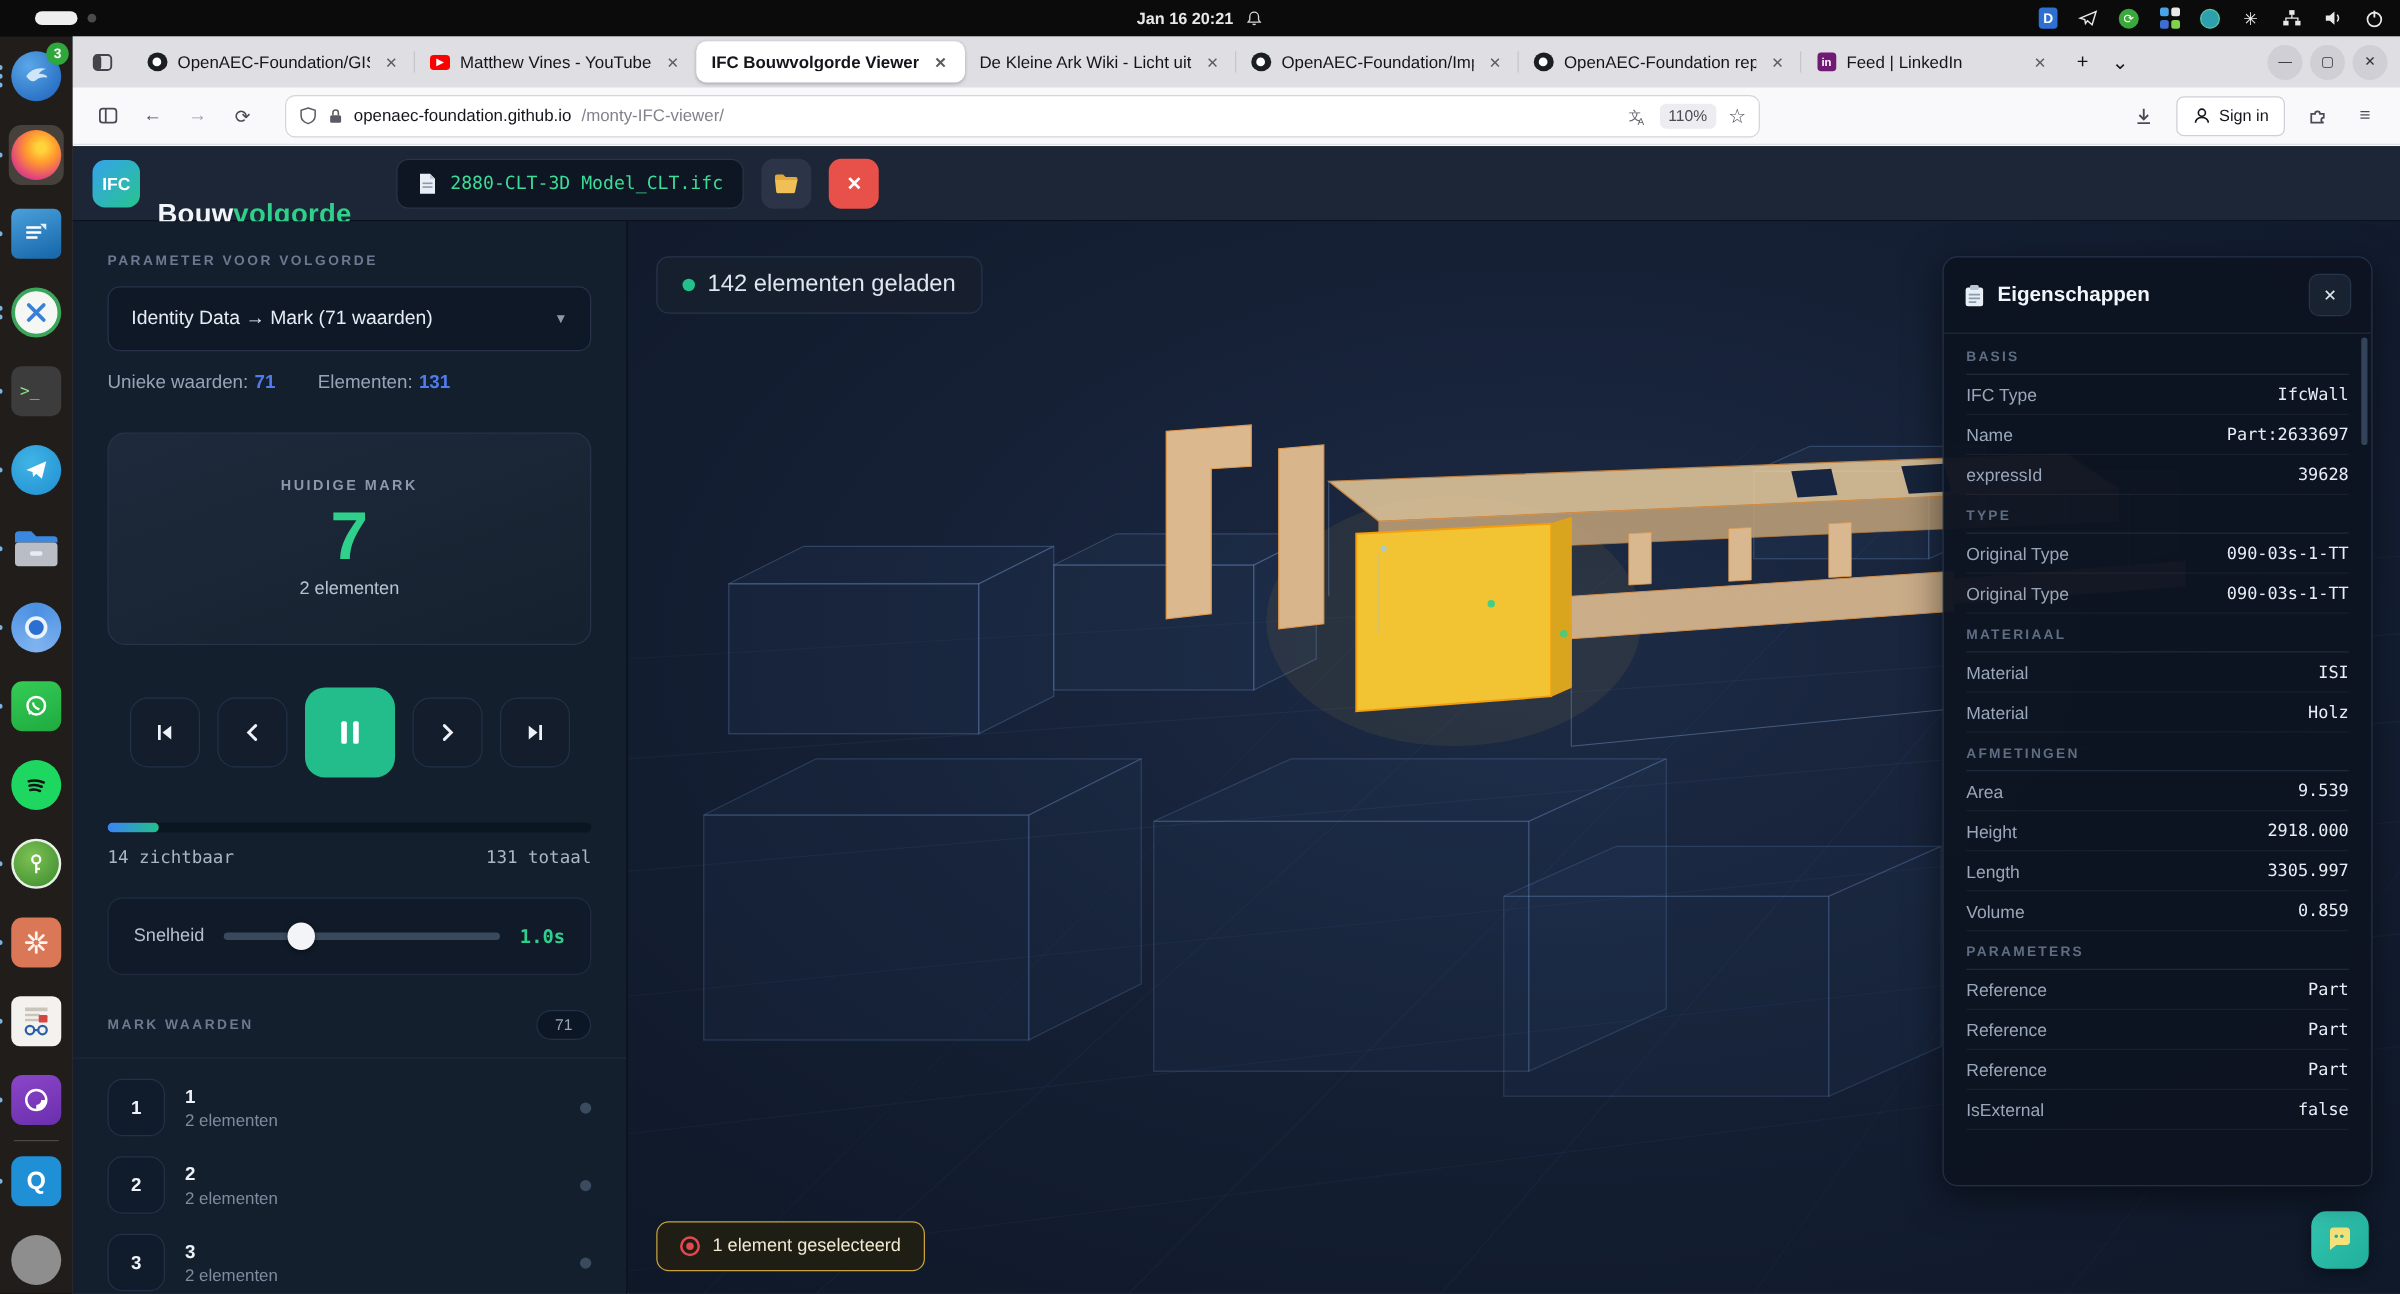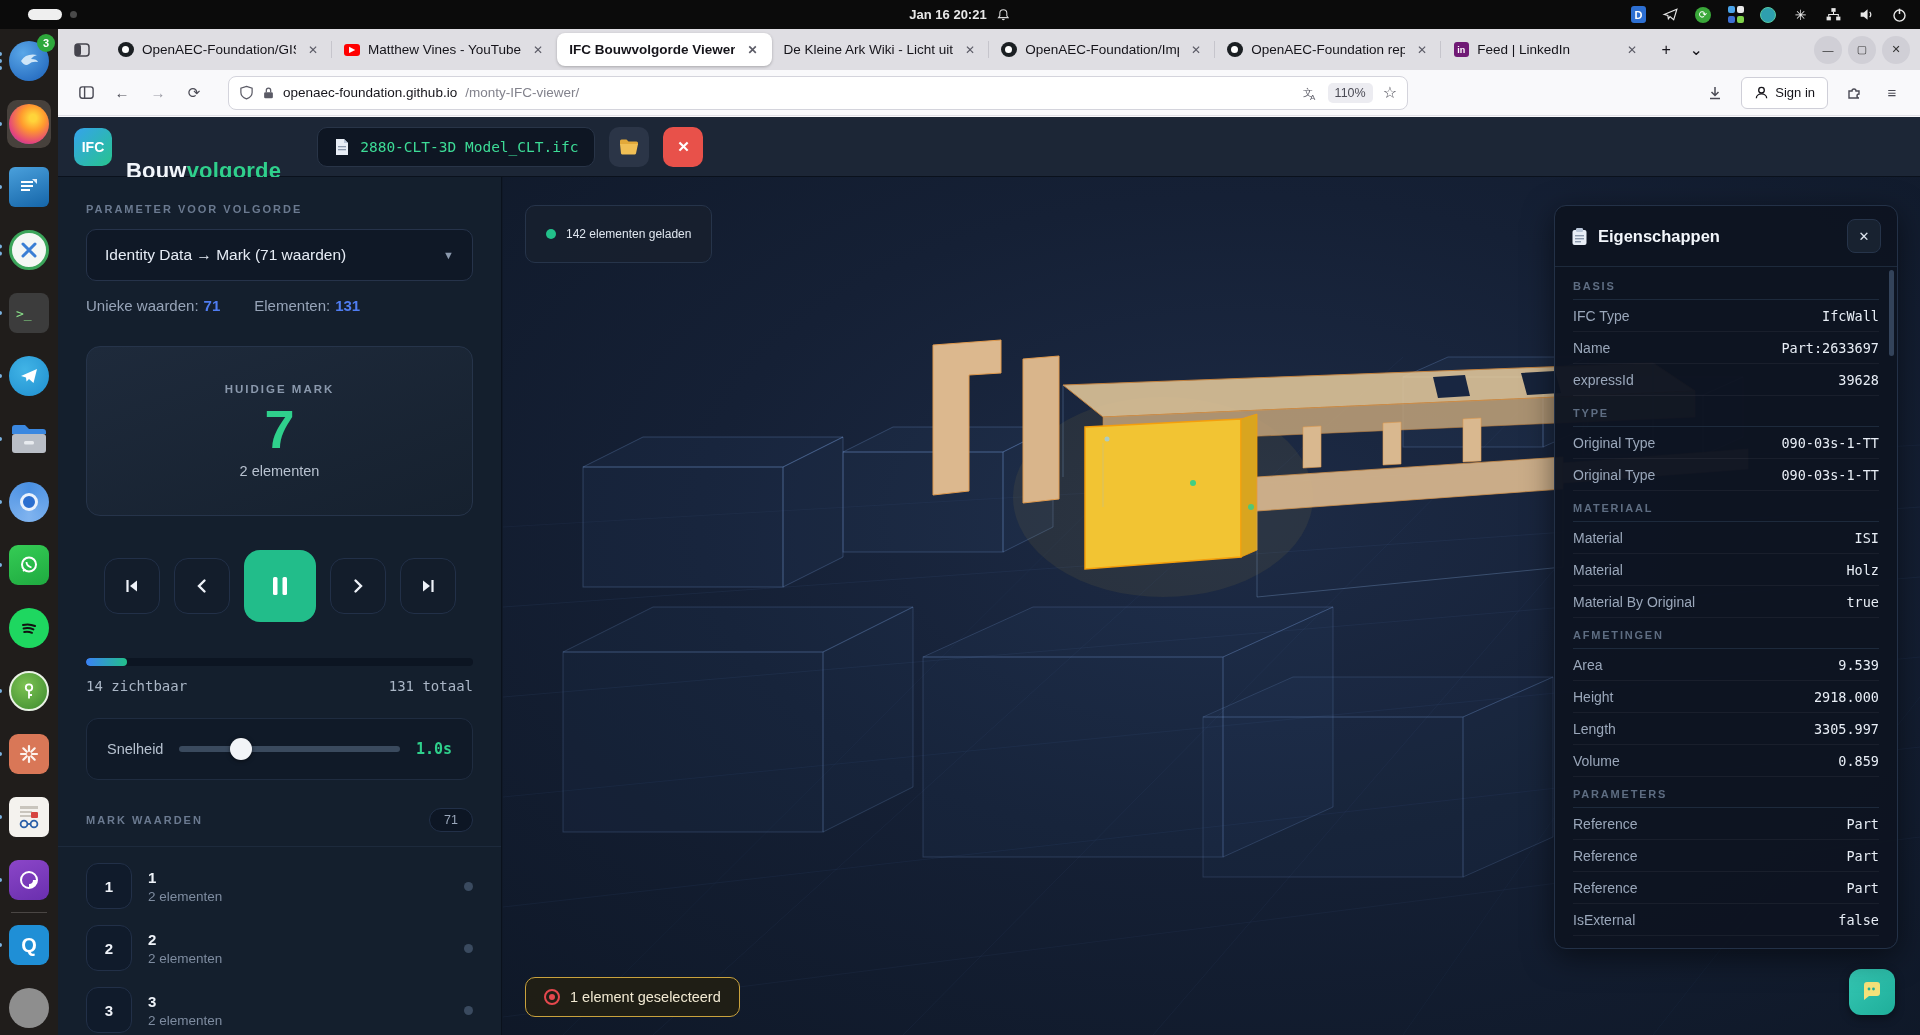--- a/index.html
+++ b/index.html
@@ -116,21 +116,21 @@
   .mw-chip { width:46px; height:46px; border-radius:12px; background:#101b2b; border:1px solid #223048;
     color:#eef2f8; font-weight:bold; font-size:15px; display:flex; align-items:center; justify-content:center; }
   .mw-title { color:#eef2f8; font-weight:bold; font-size:15px; }
   .mw-sub { color:#7e8ca0; font-size:13.5px; margin-top:3px; }
   .mw-dot { margin-left:auto; width:9px; height:9px; border-radius:50%; background:#3a4a5f; }
 
   
   .viewer { position:absolute; left:445px; top:60px; width:1417px; height:858px;
     background:radial-gradient(1200px 720px at 52% 40%, #1d2b46 0%, #152035 45%, #0e1726 100%); overflow:hidden; }
   .toast-top { position:absolute; left:22px; top:28px; background:rgba(23,32,46,.95); border:1px solid #26344a;
-    border-radius:10px; padding:21px 20px; display:flex; align-items:center; gap:10px; color:#dfe6ef; font-size:12px; }
+    border-radius:10px; padding:11px 20px; display:flex; align-items:center; gap:10px; color:#dfe6ef; font-size:19px; }
   .gdot { width:10px; height:10px; border-radius:50%; background:#22c08a; }
   .toast-bottom { position:absolute; left:22px; bottom:18px; background:rgba(33,30,20,.92); border:1.5px solid #c9a23d;
     border-radius:10px; padding:11px 18px; display:flex; align-items:center; gap:10px; color:#f1e9d2; font-size:14.5px; }
   .target { width:16px; height:16px; border-radius:50%; border:2px solid #e5484d; position:relative; }
   .target::after { content:""; position:absolute; left:3px; top:3px; width:6px; height:6px; border-radius:50%; background:#e5484d; }
   .chat-fab { position:absolute; right:25px; bottom:20px; width:46px; height:46px; border-radius:12px;
     background:linear-gradient(140deg,#35c8b4,#1fae9a); display:flex; align-items:center; justify-content:center;
     box-shadow:0 3px 10px rgba(0,0,0,.4); }
 
   
@@ -745,24 +745,20 @@
 
           <div class="psec">MATERIAAL</div>
           <div class="prow">
               <span class="pl">Material</span>
               <span class="pv">ISI</span>
             </div>
           <div class="prow">
               <span class="pl">Material</span>
               <span class="pv">Holz</span>
             </div>
-          <div class="prow">
-              <span class="pl">Material By Original</span>
-              <span class="pv">true</span>
-            </div>
 
           <div class="psec">AFMETINGEN</div>
           <div class="prow">
               <span class="pl">Area</span>
               <span class="pv">9.539</span>
             </div>
           <div class="prow">
               <span class="pl">Height</span>
               <span class="pv">2918.000</span>
             </div>

